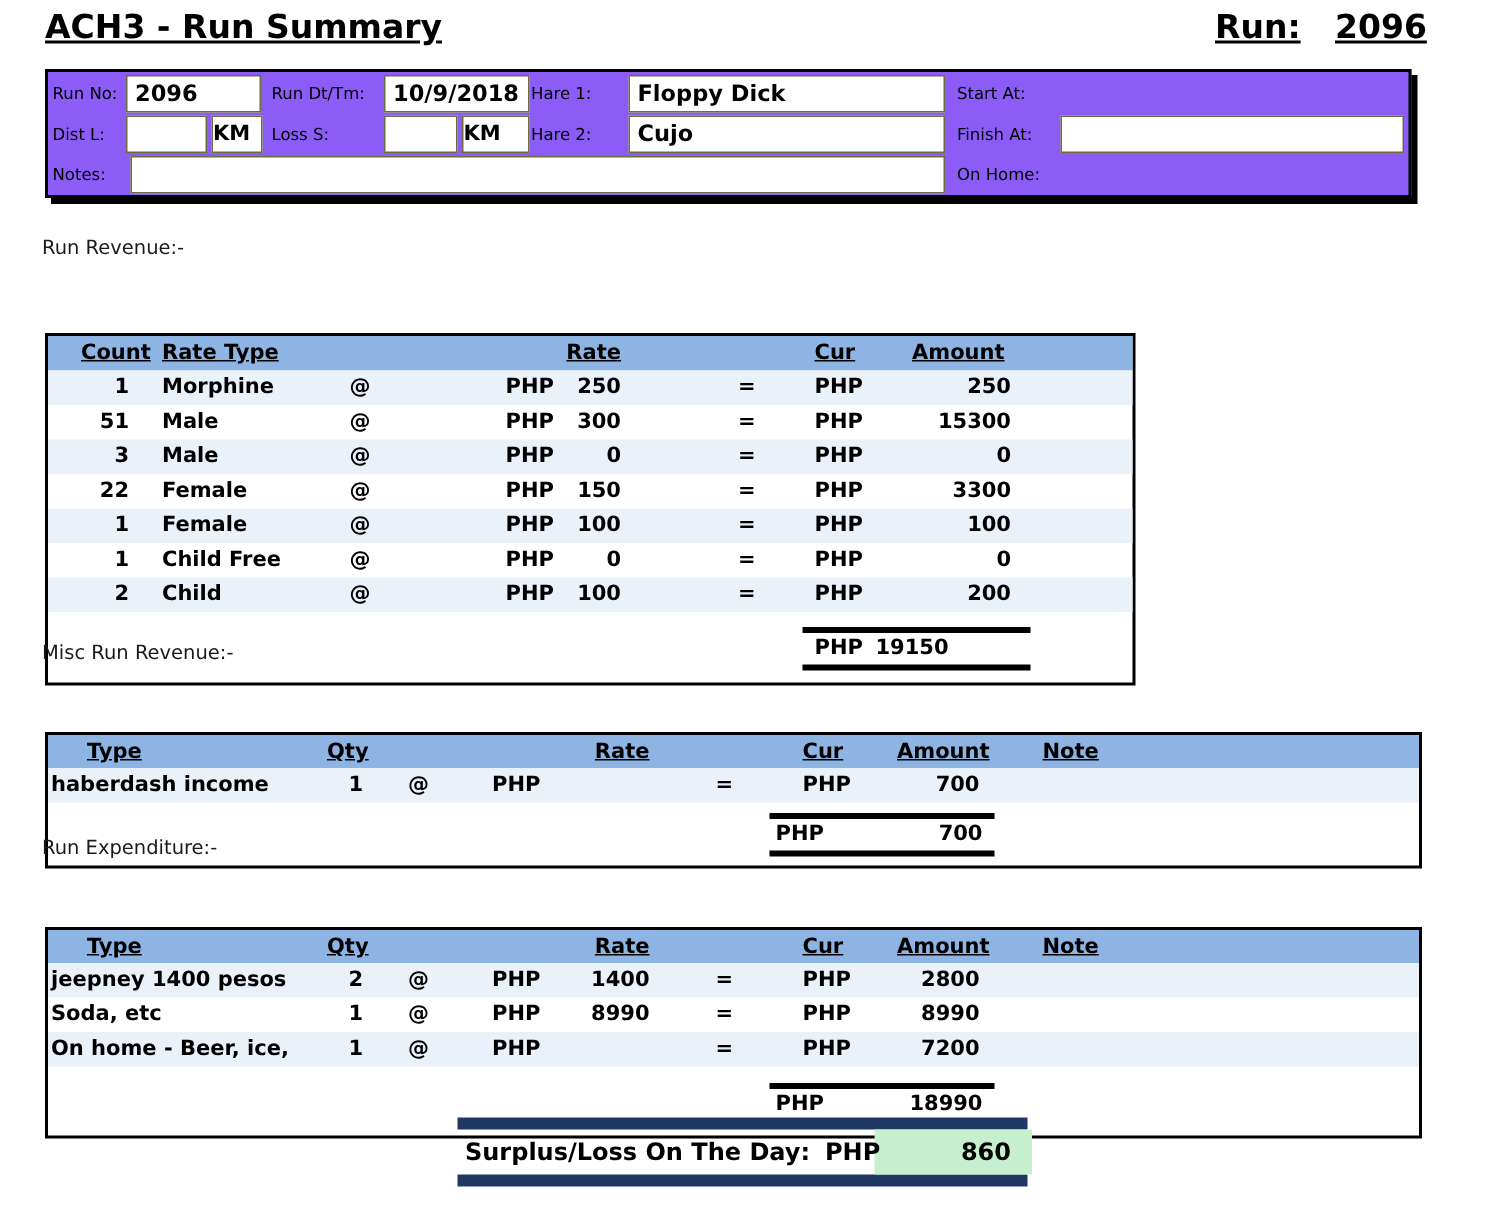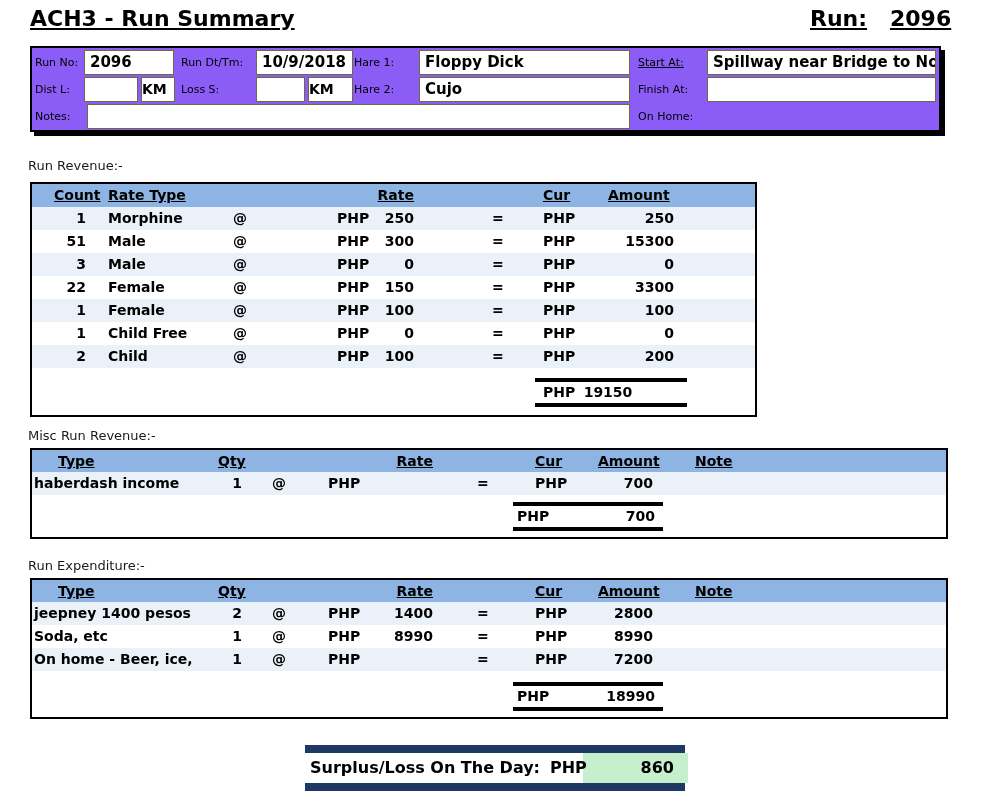--- a/index.html
+++ b/index.html
@@ -11,21 +11,21 @@
   
   .pg-title{position:absolute;font-size:22px;font-weight:bold;text-decoration:underline;white-space:nowrap;}
   
   #header-box{position:absolute;left:30px;top:46px;width:907px;height:82px;border:2px solid #000;background:#8b5cf6;box-shadow:4px 4px 0 #000;}
   .lbl{position:absolute;font-size:11px;line-height:25px;white-space:nowrap;}
   .fld{position:absolute;height:25px;border:1px solid #6C6C3F;background:#fff;font-weight:bold;font-size:15px;line-height:23px;padding-left:5px;box-sizing:border-box;white-space:nowrap;overflow:hidden;}
   .fld.unit{padding-left:0;text-align:left;font-size:14px;}
   
   .sec{position:absolute;font-size:13px;color:#1a1a1a;white-space:nowrap;}
   
-  .tbl{position:absolute;border:2px solid #000;background:#fff;box-sizing:border-box;}
+  .tbl{position:absolute;border:2px solid #000;background:#fff;box-sizing:border-box;margin-top:40px;}
   .thead{position:absolute;left:0;right:0;top:0;height:23px;background:#8DB4E2;}
   .th{position:absolute;font-size:14px;font-weight:bold;text-decoration:underline;line-height:23px;white-space:nowrap;}
   .trow{position:absolute;left:0;right:0;height:23px;}
   .alt{background:#EAF1F9;}
   .cell{position:absolute;font-size:14px;font-weight:bold;line-height:23px;white-space:nowrap;}
   .r{text-align:right;}
   .total{position:absolute;border-top:4px solid #000;border-bottom:4px solid #000;height:21px;background:#fff;}
   .total .cell{line-height:21px;}
   
   .rr-count{left:8px;width:46px;}
@@ -59,22 +59,21 @@
 <div class="pg-title" style="left:810px;top:6px;">Run:</div>
 <div class="pg-title" style="left:890px;top:6px;">2096</div>
 
 <div id="header-box">
   <span class="lbl" style="left:3px;top:2px;">Run No:</span>
   <div class="fld" style="left:52px;top:2px;width:90px;">2096</div>
   <span class="lbl" style="left:149px;top:2px;">Run Dt/Tm:</span>
   <div class="fld" style="left:224px;top:2px;width:97px;">10/9/2018</div>
   <span class="lbl" style="left:322px;top:2px;">Hare 1:</span>
   <div class="fld" style="left:387px;top:2px;width:211px;">Floppy Dick</div>
-  <span class="lbl" style="left:606px;top:2px;text-decoration:underline;">Start At:</span>
-  <div class="fld" style="left:675px;top:2px;width:229px;">Spillway near Bridge to No</div>
+  <span class="lbl" style="left:606px;top:2px;">Start At:</span>
 
   <span class="lbl" style="left:3px;top:29px;">Dist L:</span>
   <div class="fld" style="left:52px;top:29px;width:54px;"></div>
   <div class="fld unit" style="left:109px;top:29px;width:34px;">KM</div>
   <span class="lbl" style="left:149px;top:29px;">Loss S:</span>
   <div class="fld" style="left:224px;top:29px;width:49px;"></div>
   <div class="fld unit" style="left:276px;top:29px;width:45px;">KM</div>
   <span class="lbl" style="left:322px;top:29px;">Hare 2:</span>
   <div class="fld" style="left:387px;top:29px;width:211px;">Cujo</div>
   <span class="lbl" style="left:606px;top:29px;">Finish At:</span>

